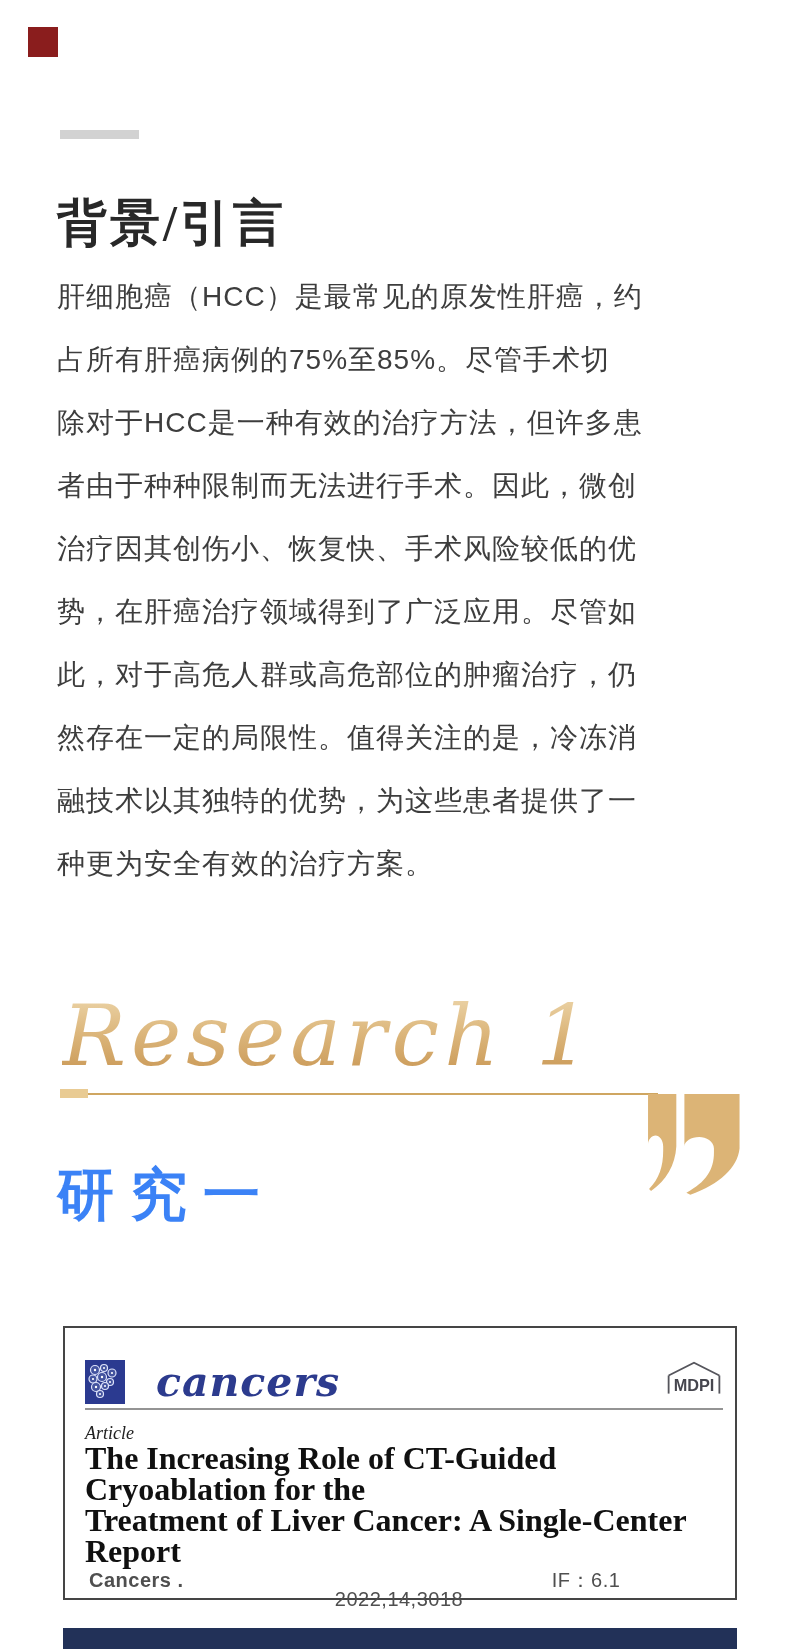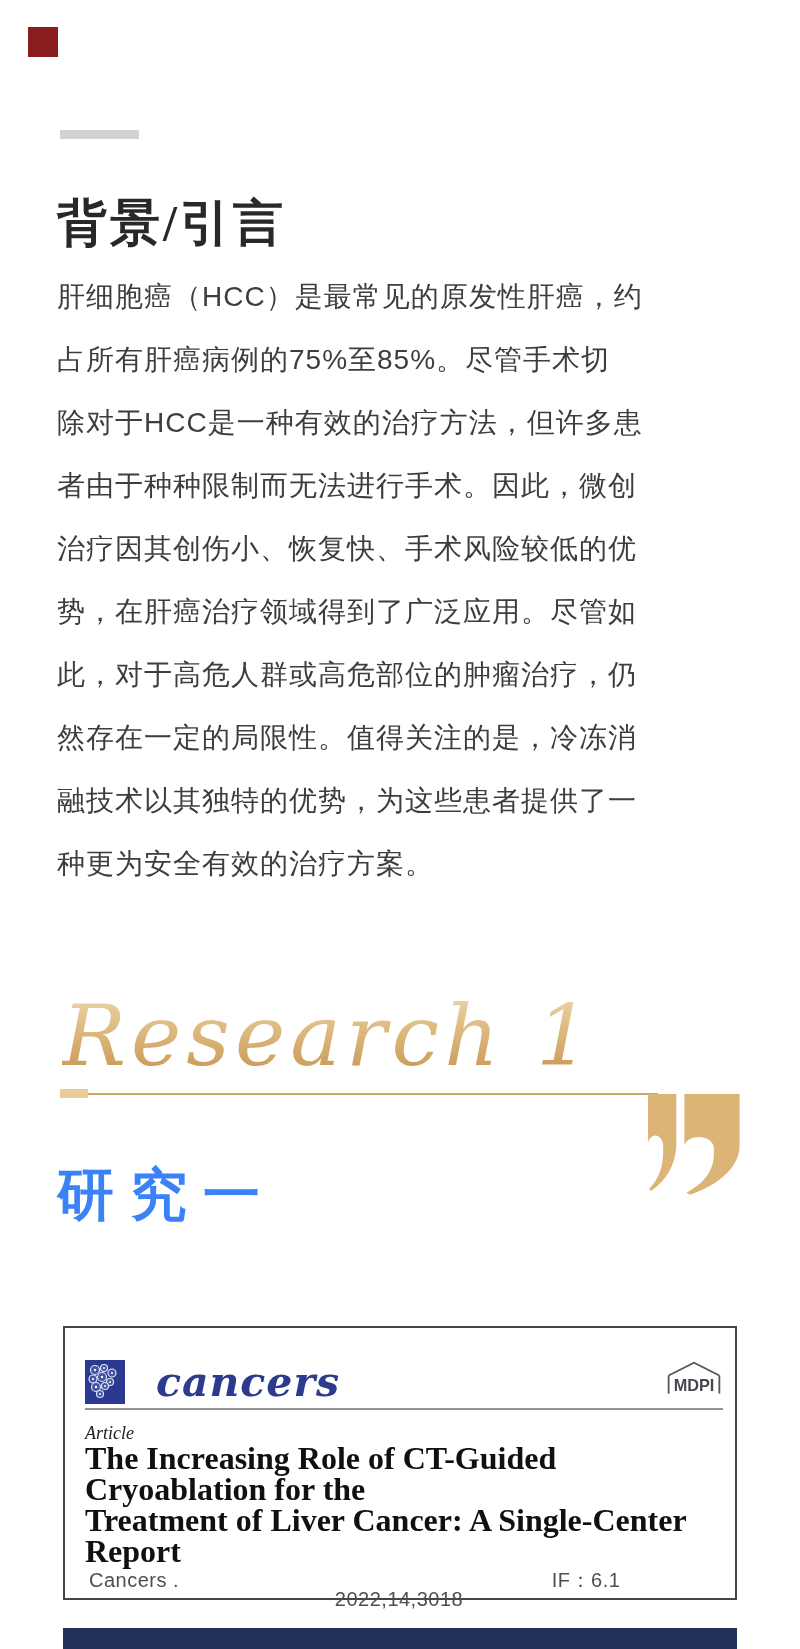--- a/index.html
+++ b/index.html
@@ -61,21 +61,21 @@
   .paper-title{
     position:absolute;left:20px;top:115px;width:620px;
     font-family:"Liberation Serif","DejaVu Serif",serif;
     font-size:32px;font-weight:bold;line-height:31px;color:#101010;
   }
   .meta-row{
     position:absolute;left:24px;right:26px;top:222px;
     display:flex;align-items:center;
     font-size:20px;color:#4f4f4f;letter-spacing:0.5px;
   }
-  .meta-left{flex:1;text-align:left;}
+  .meta-left{flex:1;text-align:left;font-weight:bold;}
   .meta-center{flex:0 0 auto;text-align:center;margin-top:38px;}
   .meta-right{flex:1;text-align:center;}
 </style>
 </head>
 <body>
 
 <div id="page">
 
   <div class="corner-square"></div>
   <div class="label-bar"></div>

